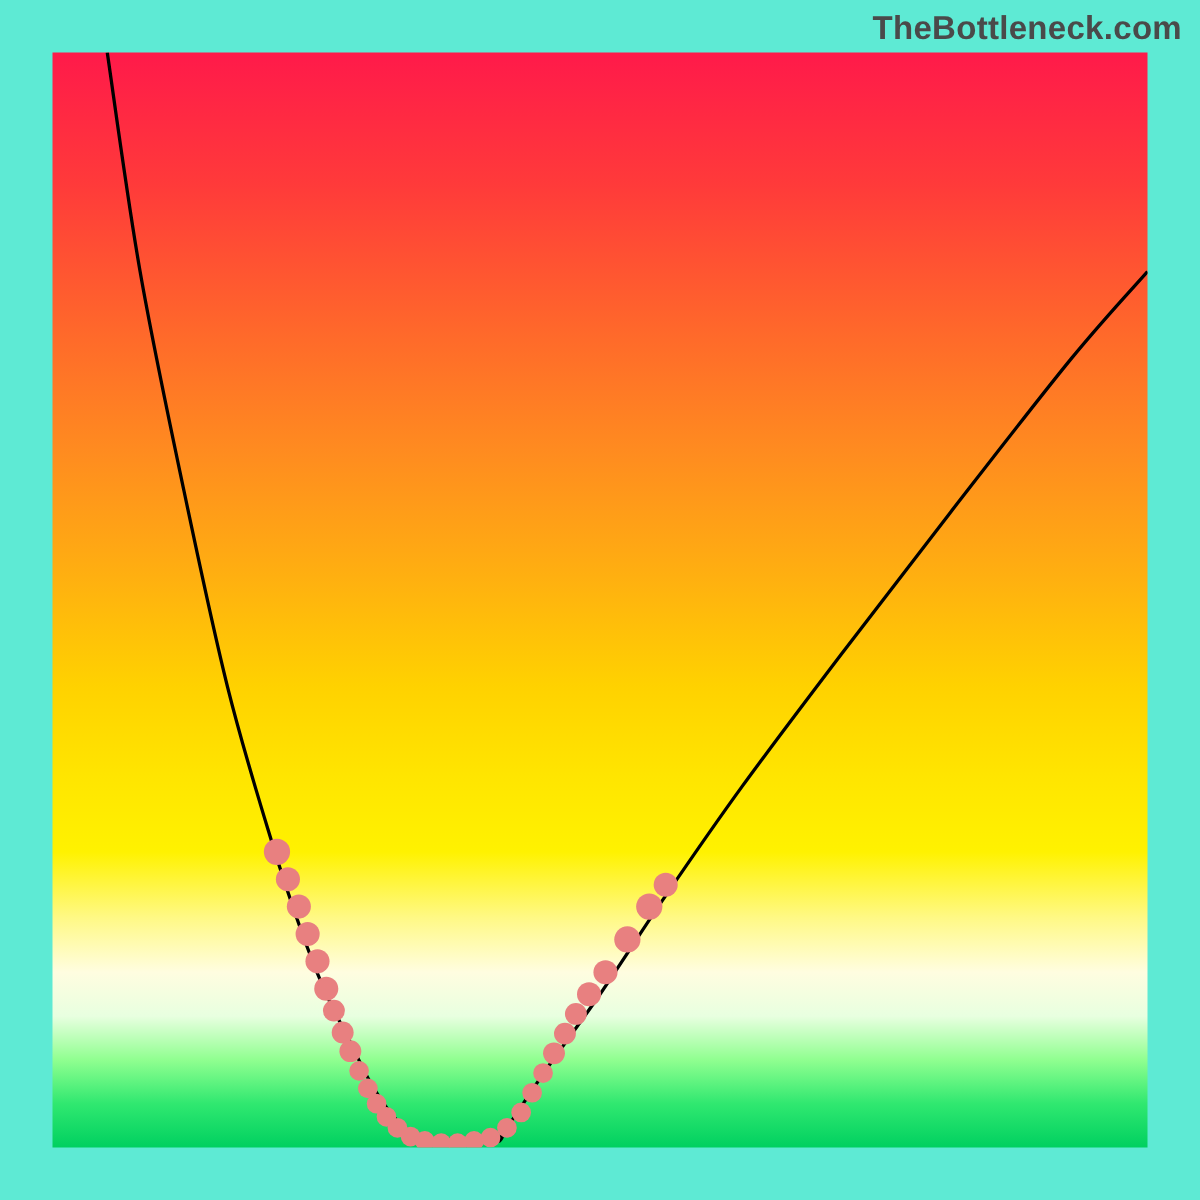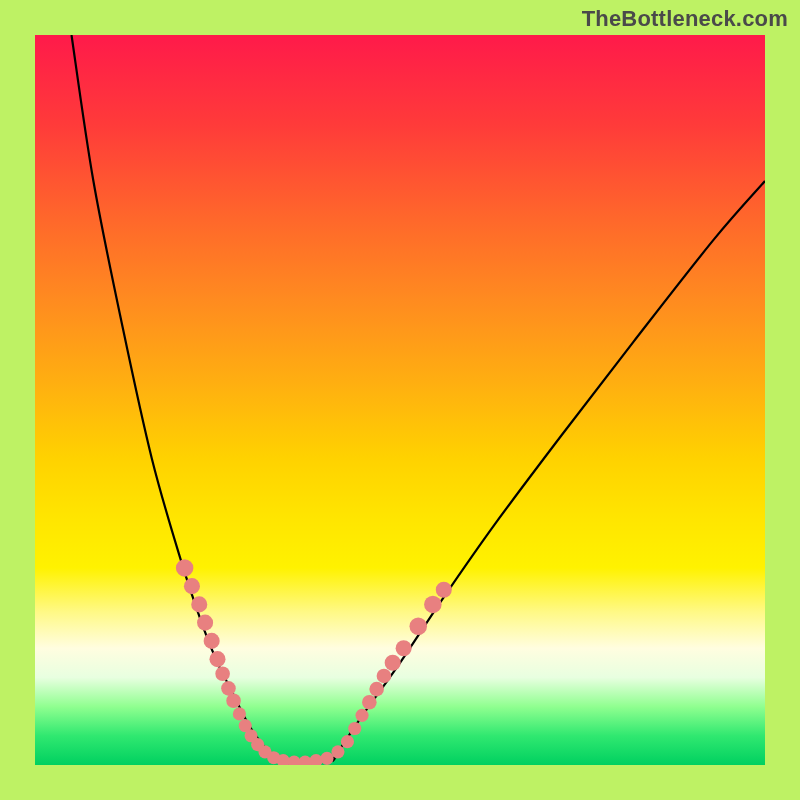--- a/index.html
+++ b/index.html
@@ -1,21 +1,21 @@
 <!DOCTYPE html>
 <html><head>
 <meta charset="utf-8">
 <style>
   * { margin: 0; padding: 0; box-sizing: border-box; }
   html, body { width: 800px; height: 800px; overflow: hidden; background: #000; }
   .frame {
     position: relative;
     width: 800px;
     height: 800px;
-    background: #bef264;
+    background: #5eead4;
   }
   .plot-area {
     position: absolute;
     left: 35px;
     top: 35px;
     width: 730px;
     height: 730px;
     background: linear-gradient(to bottom,
       #ff1a4a 0%,
       #ff3a3a 12%,

